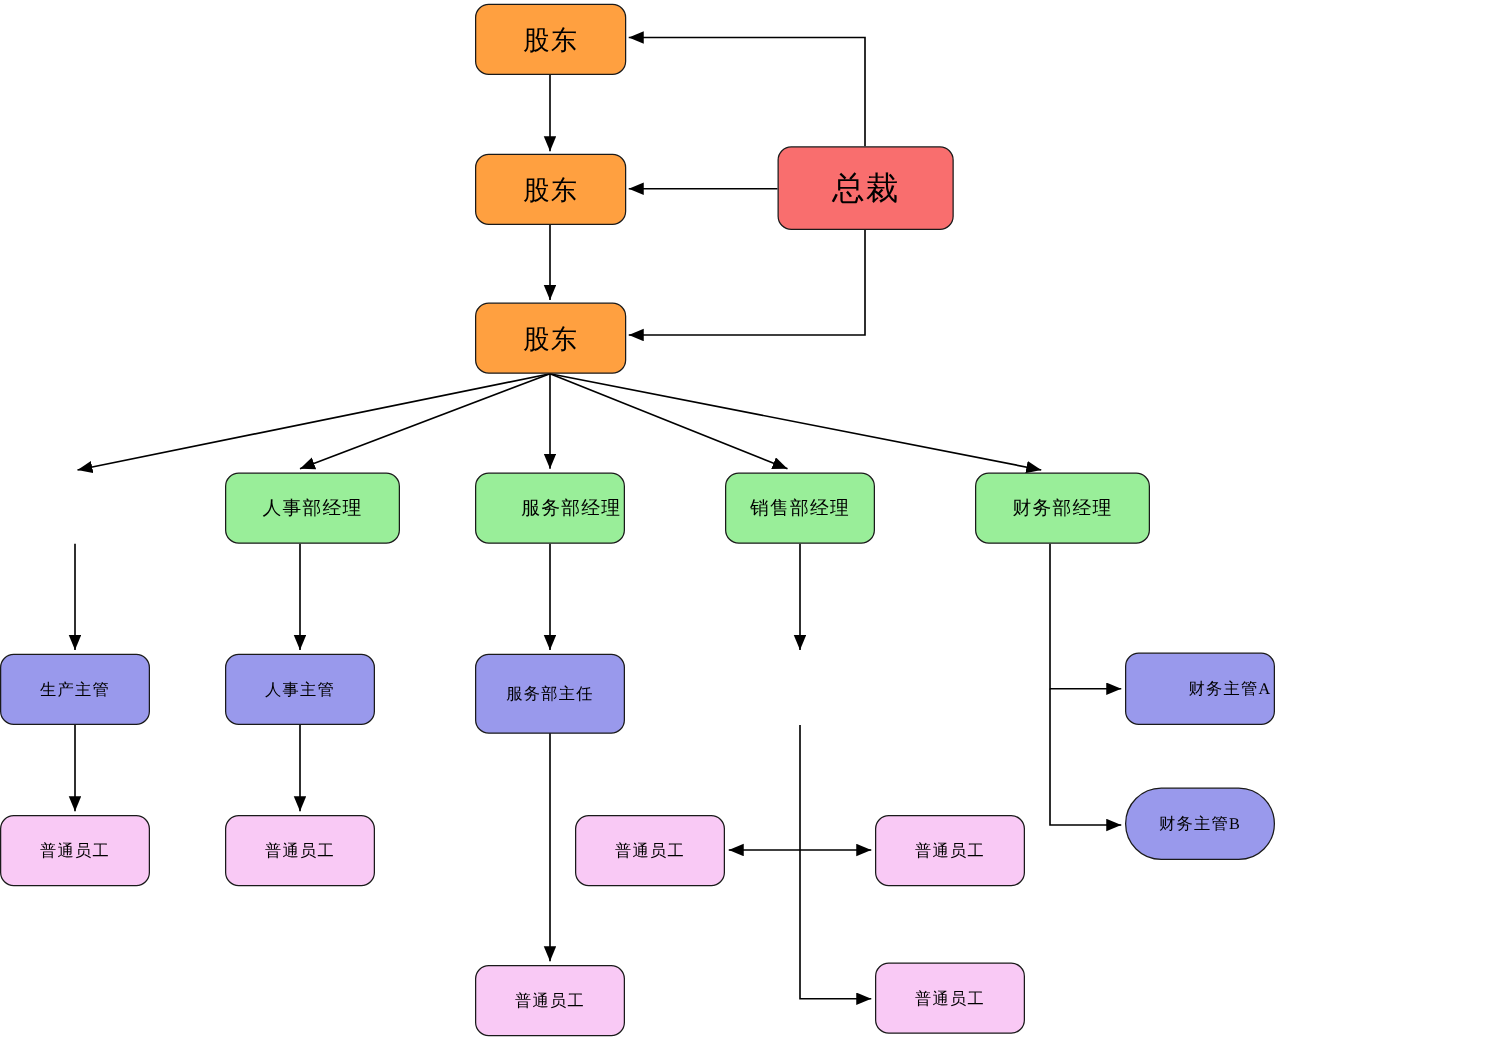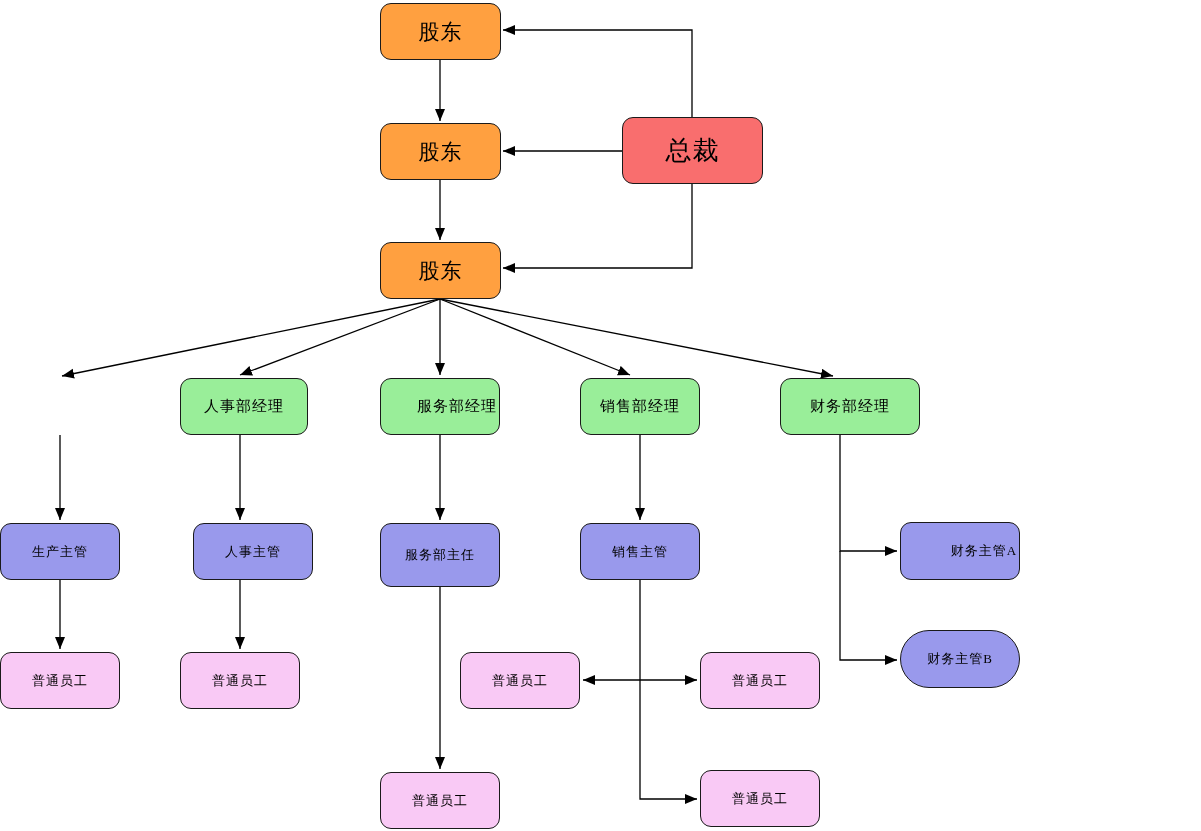--- a/index.html
+++ b/index.html
@@ -68,28 +68,27 @@
         <polyline points="440,580 440,769" fill="none" stroke="#000000" stroke-width="1.3" marker-end="url(#arrow-end)"></polyline>
         <polyline points="640,580 640,799 697,799" fill="none" stroke="#000000" stroke-width="1.3" marker-end="url(#arrow-end)"></polyline>
         <polyline points="583,680 697,680" fill="none" stroke="#000000" stroke-width="1.3" marker-end="url(#arrow-end)" marker-start="url(#arrow-start)"></polyline>
       </g>
   </svg>
   <div class="node-layer">
       <div class="node" style="left: 380px; top: 3px; width: 121px; height: 57px; background: rgb(255, 160, 64); border-color: rgb(26, 26, 26); font-size: 21px;">股东</div>
       <div class="node" style="left: 380px; top: 123px; width: 121px; height: 57px; background: rgb(255, 160, 64); border-color: rgb(26, 26, 26); font-size: 21px;">股东</div>
       <div class="node" style="left: 622px; top: 117px; width: 141px; height: 67px; background: rgb(249, 110, 110); border-color: rgb(26, 26, 26); font-size: 26px;">总裁</div>
       <div class="node" style="left: 380px; top: 242px; width: 121px; height: 57px; background: rgb(255, 160, 64); border-color: rgb(26, 26, 26); font-size: 21px;">股东</div>
-      <div class="node" style="left: 180px; top: 378px; width: 128px; height: 57px; background: rgb(153, 238, 153); border-color: rgb(26, 26, 26); font-size: 15px;">人事部经理</div>
+      <div class="node" style="left: 180px; top: 378px; width: 140px; height: 57px; background: rgb(153, 238, 153); border-color: rgb(26, 26, 26); font-size: 15px;">人事部经理</div>
       <div class="node" style="left: 380px; top: 378px; width: 120px; height: 57px; background: rgb(153, 238, 153); border-color: rgb(26, 26, 26); font-size: 15px; padding-left: 34px;">服务部经理</div>
       <div class="node" style="left: 580px; top: 378px; width: 120px; height: 57px; background: rgb(153, 238, 153); border-color: rgb(26, 26, 26); font-size: 15px;">销售部经理</div>
       <div class="node" style="left: 780px; top: 378px; width: 140px; height: 57px; background: rgb(153, 238, 153); border-color: rgb(26, 26, 26); font-size: 15px;">财务部经理</div>
       <div class="node" style="left: 0px; top: 523px; width: 120px; height: 57px; background: rgb(153, 153, 236); border-color: rgb(26, 26, 26); font-size: 13px;">生产主管</div>
-      <div class="node" style="left: 180px; top: 523px; width: 120px; height: 57px; background: rgb(153, 153, 236); border-color: rgb(26, 26, 26); font-size: 13px; margin-left: 13px;">人事主管</div>
+      <div class="node" style="left: 180px; top: 523px; width: 120px; height: 57px; background: rgb(153, 153, 236); border-color: rgb(26, 26, 26); font-size: 13px;">人事主管</div>
       <div class="node" style="left: 380px; top: 523px; width: 120px; height: 64px; background: rgb(153, 153, 236); border-color: rgb(26, 26, 26); font-size: 13px;">服务部主任</div>
-      <div class="node" style="left: 580px; top: 523px; width: 120px; height: 57px; background: rgb(153, 153, 236); border-color: rgb(26, 26, 26); font-size: 13px;">销售主管</div>
       <div class="node" style="left: 900px; top: 522px; width: 120px; height: 58px; background: rgb(153, 153, 236); border-color: rgb(26, 26, 26); font-size: 13px; padding-left: 48px;">财务主管A</div>
       <div class="node" style="left: 900px; top: 630px; width: 120px; height: 58px; background: rgb(153, 153, 236); border-color: rgb(26, 26, 26); font-size: 13px; border-radius: 29px;">财务主管B</div>
       <div class="node" style="left: 0px; top: 652px; width: 120px; height: 57px; background: rgb(249, 201, 245); border-color: rgb(26, 26, 26); font-size: 13px;">普通员工</div>
       <div class="node" style="left: 180px; top: 652px; width: 120px; height: 57px; background: rgb(249, 201, 245); border-color: rgb(26, 26, 26); font-size: 13px;">普通员工</div>
       <div class="node" style="left: 460px; top: 652px; width: 120px; height: 57px; background: rgb(249, 201, 245); border-color: rgb(26, 26, 26); font-size: 13px;">普通员工</div>
       <div class="node" style="left: 700px; top: 652px; width: 120px; height: 57px; background: rgb(249, 201, 245); border-color: rgb(26, 26, 26); font-size: 13px;">普通员工</div>
       <div class="node" style="left: 380px; top: 772px; width: 120px; height: 57px; background: rgb(249, 201, 245); border-color: rgb(26, 26, 26); font-size: 13px;">普通员工</div>
       <div class="node" style="left: 700px; top: 770px; width: 120px; height: 57px; background: rgb(249, 201, 245); border-color: rgb(26, 26, 26); font-size: 13px;">普通员工</div>
     </div>
 </div>

